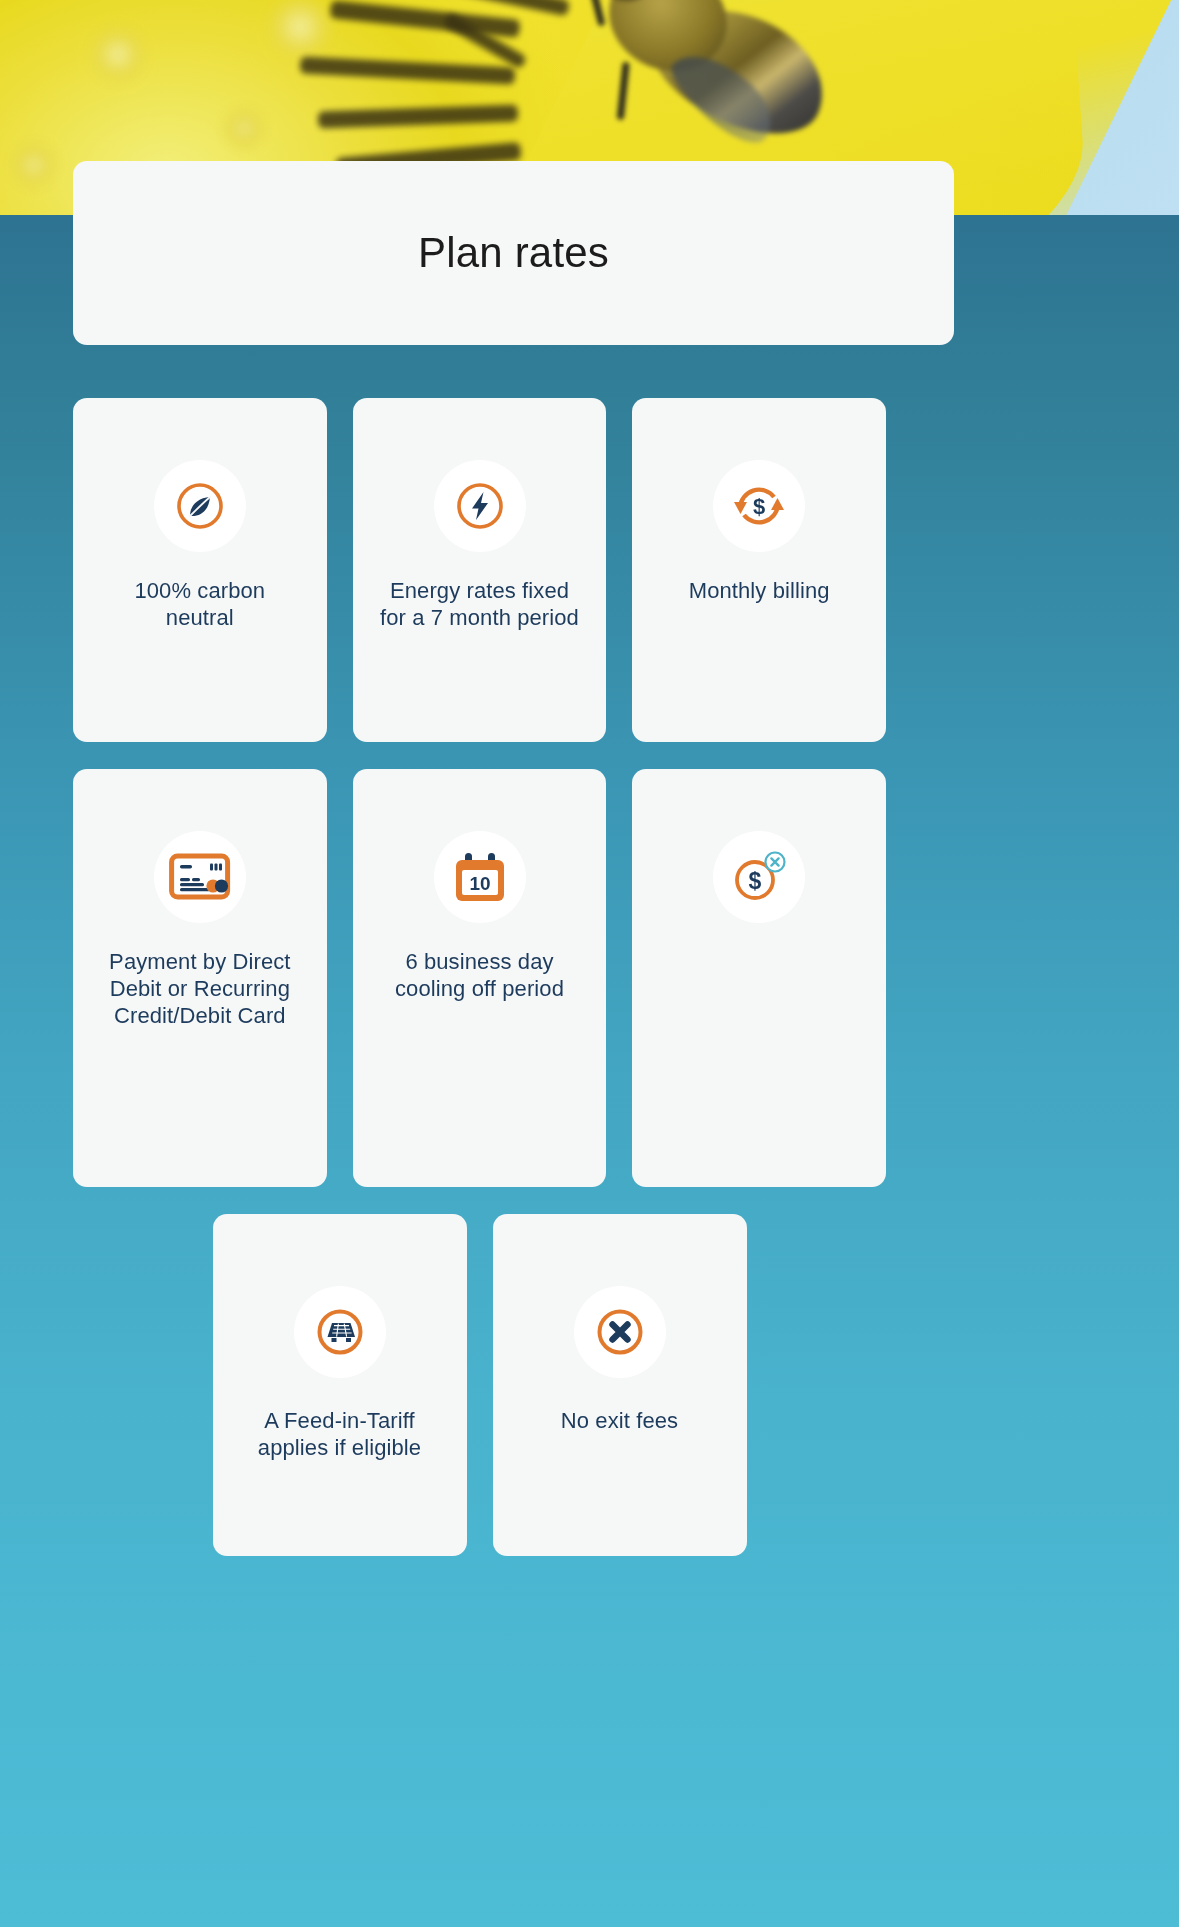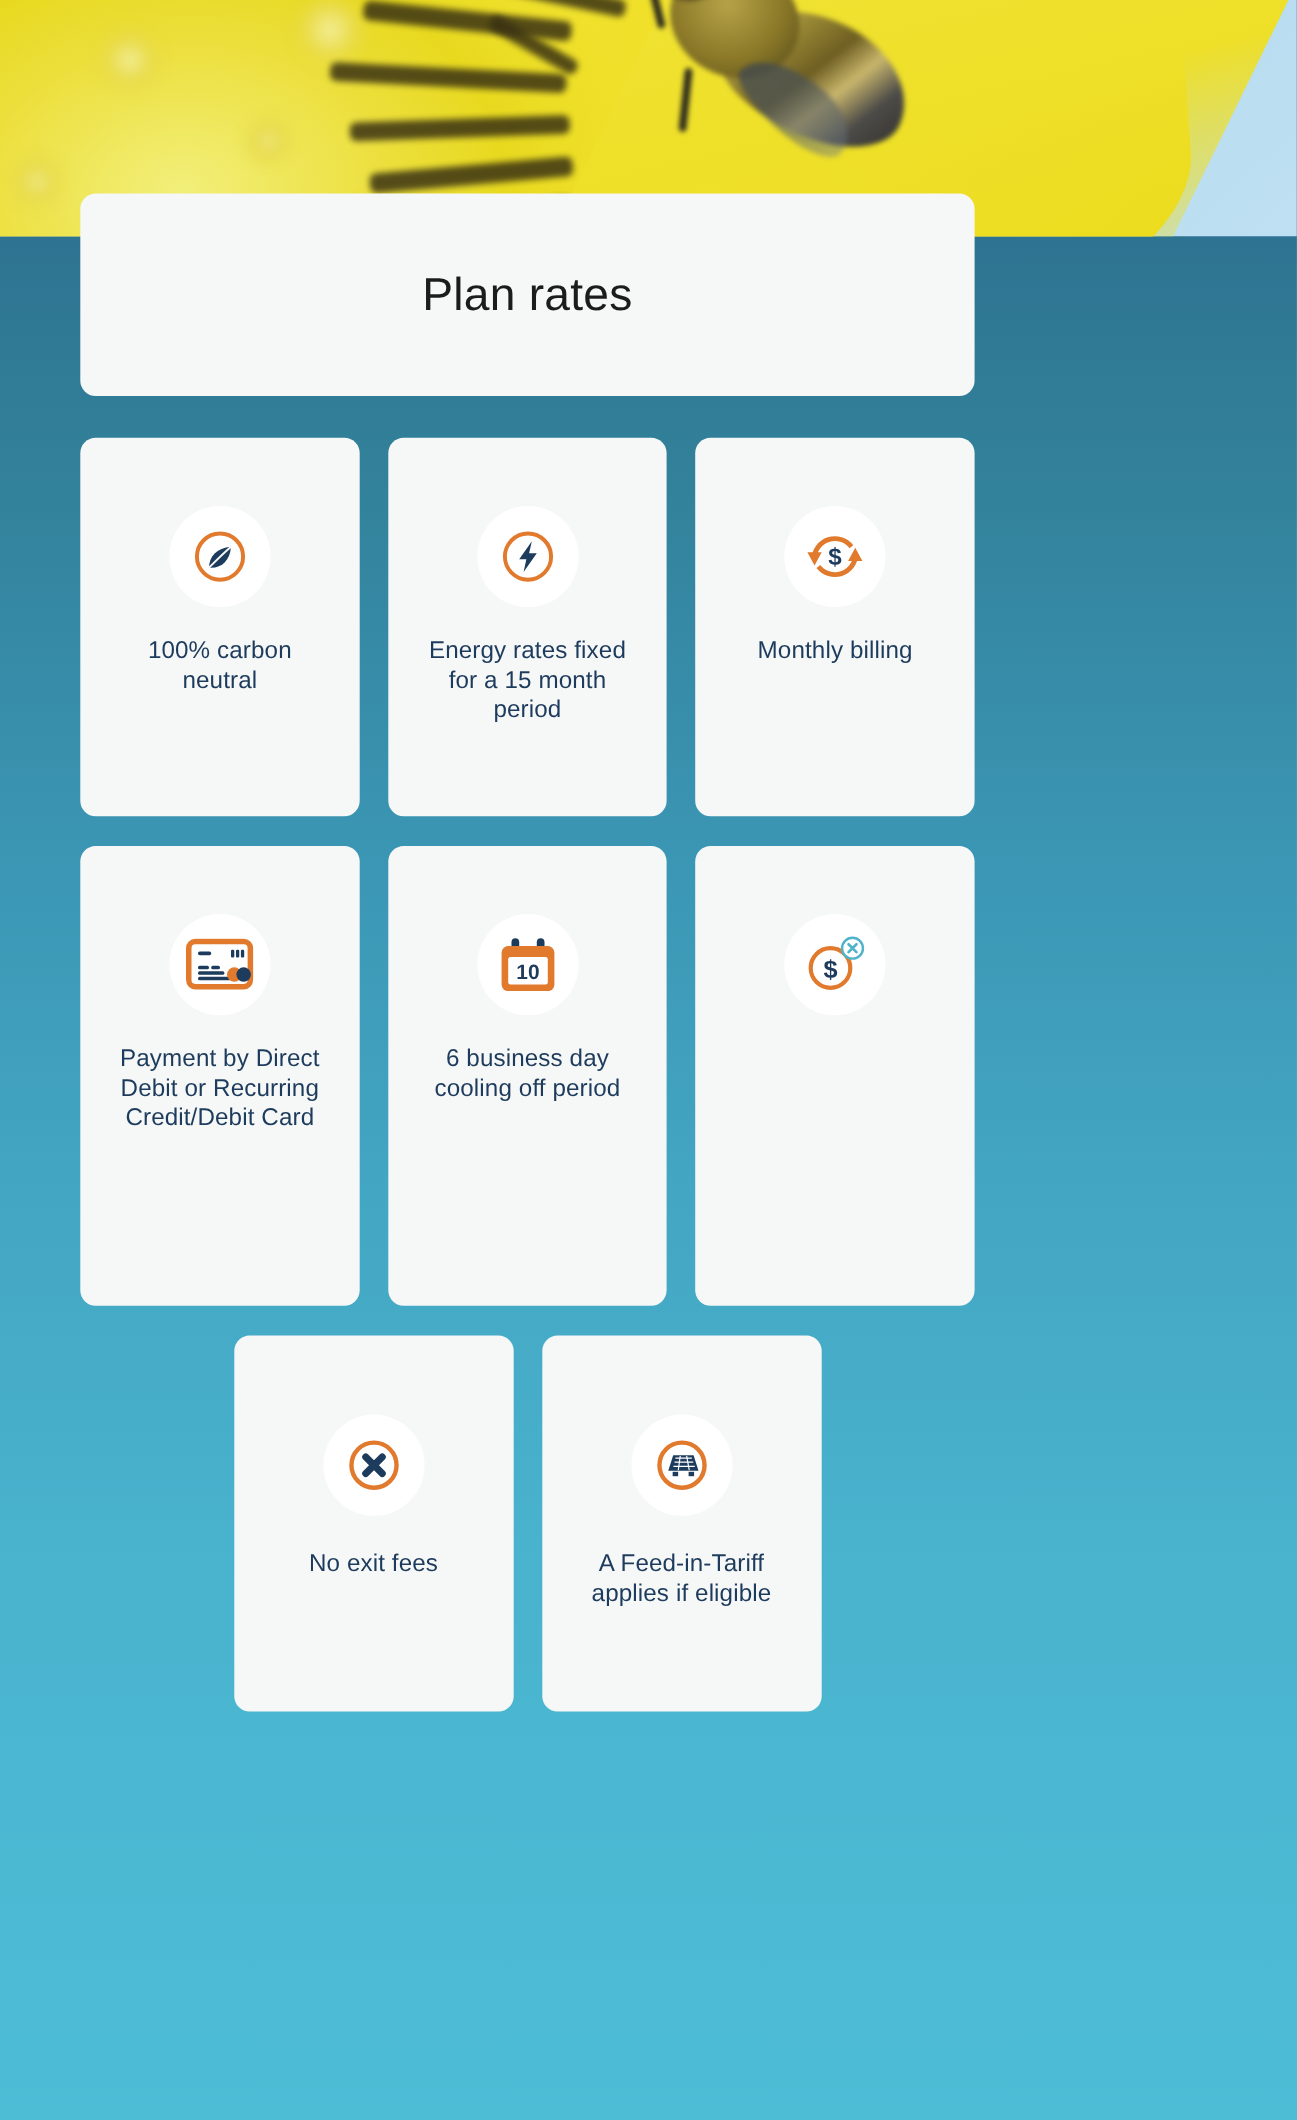--- a/index.html
+++ b/index.html
@@ -141,22 +141,22 @@
     position: absolute;
     background: #2c2a1c;
     border-radius: 4px;
     transform-origin: left center;
   }
 
   
   .header-card {
     position: absolute;
     left: 73px;
-    top: 176px;
-    width: 813px;
+    top: 161px;
+    width: 881px;
     height: 184px;
     background: #f6f7f7;
     border-radius: 14px;
     display: flex;
     align-items: center;
     justify-content: center;
   }
   .header-title {
     font-size: 42px;
     color: #1c1c1c;
@@ -266,21 +266,21 @@
         <div class="card-label">100% carbon neutral</div>
       </div>
 
       <div class="card">
         <div class="icon-bubble">
           <svg width="56" height="56" viewBox="0 0 56 56">
             <circle cx="28" cy="28" r="21" fill="none" stroke="#e17a2d" stroke-width="3.6"></circle>
             <path d="M31.5 14 L20 30.5 L26.5 30.5 L24 42 L36 25 L29 25 Z" fill="#1d3b5c"></path>
           </svg>
         </div>
-        <div class="card-label">Energy rates fixed for a 15 month period</div>
+        <div class="card-label">Energy rates fixed for a 7 month period</div>
       </div>
 
       <div class="card">
         <div class="icon-bubble">
           <svg width="60" height="58" viewBox="0 0 60 58">
             <path d="M11 31 A19 19 0 0 1 45 20" fill="none" stroke="#e17a2d" stroke-width="4.4" stroke-linecap="butt"></path>
             <polygon points="5,25 18,25 11.5,37" fill="#e17a2d"></polygon>
             <path d="M49 27 A19 19 0 0 1 15 38" fill="none" stroke="#e17a2d" stroke-width="4.4" stroke-linecap="butt"></path>
             <polygon points="42,33 55,33 48.5,21" fill="#e17a2d"></polygon>
             <text x="30" y="37" font-family="'Liberation Sans',sans-serif" font-size="22" font-weight="bold" fill="#1d3b5c" text-anchor="middle">$</text>
@@ -335,35 +335,35 @@
         </div>
       </div>
     </div>
 
     <div class="row row-3 center">
 
       <div class="card">
         <div class="icon-bubble">
           <svg width="56" height="56" viewBox="0 0 56 56">
             <circle cx="28" cy="28" r="20.5" fill="none" stroke="#e17a2d" stroke-width="4"></circle>
-            <path d="M20.5 20.5 L35.5 35.5 M35.5 20.5 L20.5 35.5" stroke="#1d3b5c" stroke-width="6.4" stroke-linecap="round"></path>
-          </svg>
-        </div>
-        <div class="card-label">No exit fees</div>
-      </div>
-
-      <div class="card">
-        <div class="icon-bubble">
-          <svg width="56" height="56" viewBox="0 0 56 56">
-            <circle cx="28" cy="28" r="20.5" fill="none" stroke="#e17a2d" stroke-width="4"></circle>
             <path d="M20 19 L38.5 19 L43 33 L15.5 33 Z" fill="#1d3b5c"></path>
             <path d="M22 21.6 L37 21.6 M21.2 25.2 L38.2 25.2 M20.2 29 L39.6 29" stroke="#ffffff" stroke-width="1.1"></path>
             <path d="M26.4 19.6 L24.6 32.6 M32.2 19.6 L34.6 32.6" stroke="#ffffff" stroke-width="1.1"></path>
             <rect x="19.5" y="34" width="5" height="4" fill="#1d3b5c"></rect>
             <rect x="34" y="34" width="5" height="4" fill="#1d3b5c"></rect>
           </svg>
         </div>
         <div class="card-label">A Feed-in-Tariff applies if eligible</div>
       </div>
+
+      <div class="card">
+        <div class="icon-bubble">
+          <svg width="56" height="56" viewBox="0 0 56 56">
+            <circle cx="28" cy="28" r="20.5" fill="none" stroke="#e17a2d" stroke-width="4"></circle>
+            <path d="M20.5 20.5 L35.5 35.5 M35.5 20.5 L20.5 35.5" stroke="#1d3b5c" stroke-width="6.4" stroke-linecap="round"></path>
+          </svg>
+        </div>
+        <div class="card-label">No exit fees</div>
+      </div>
     </div>
 
   </div>
 </div>
 
 </body></html>

